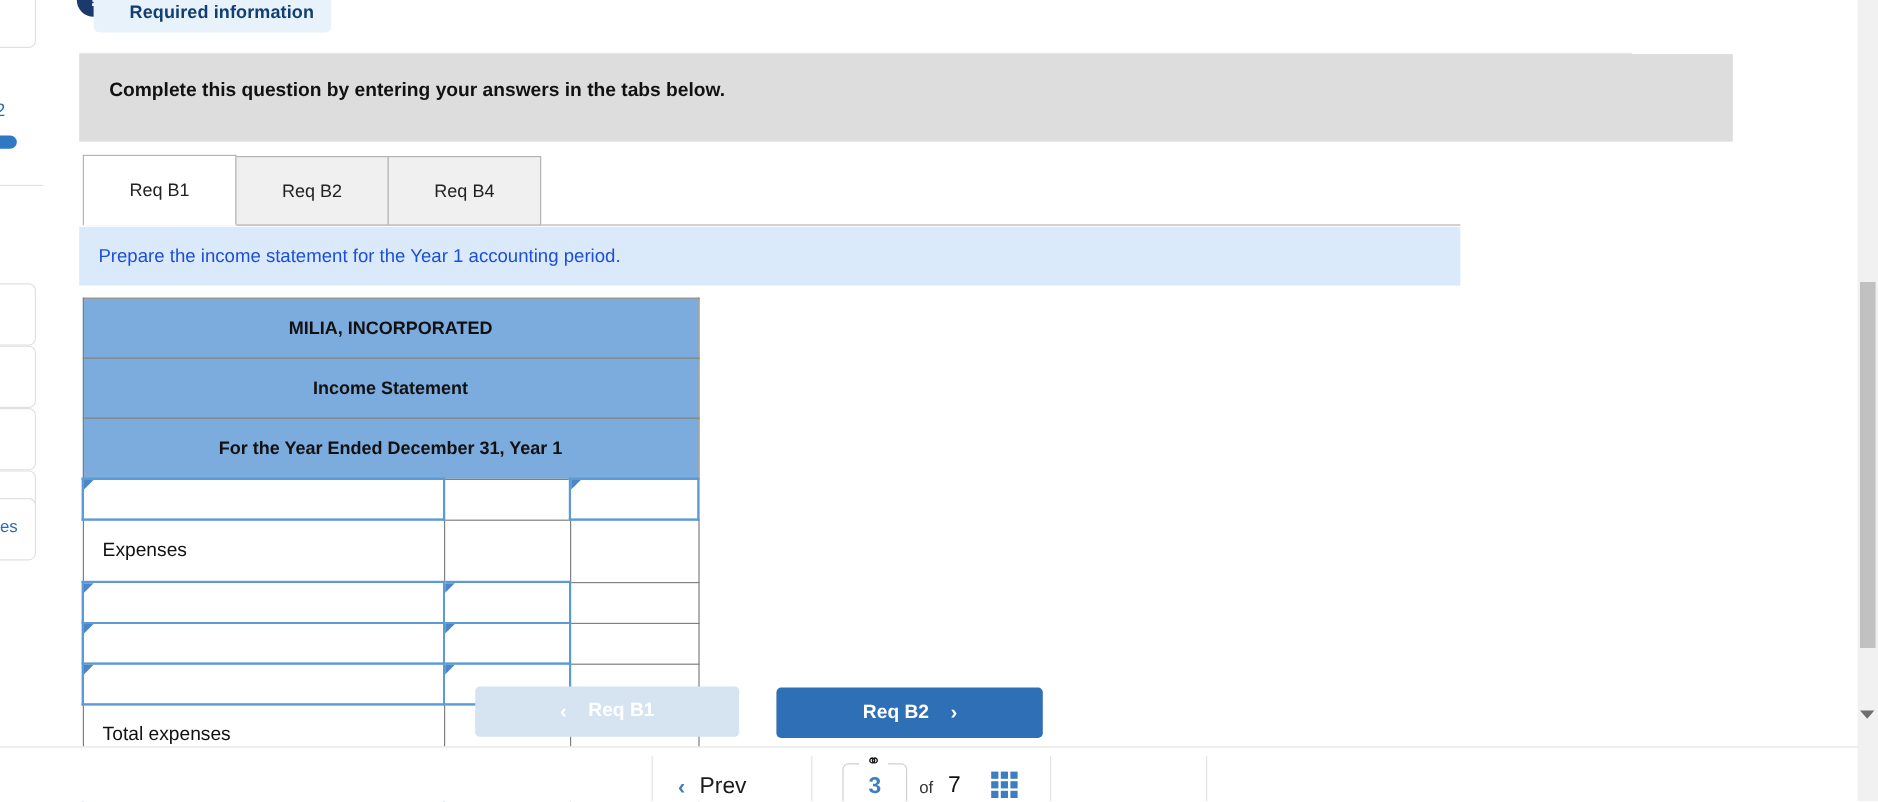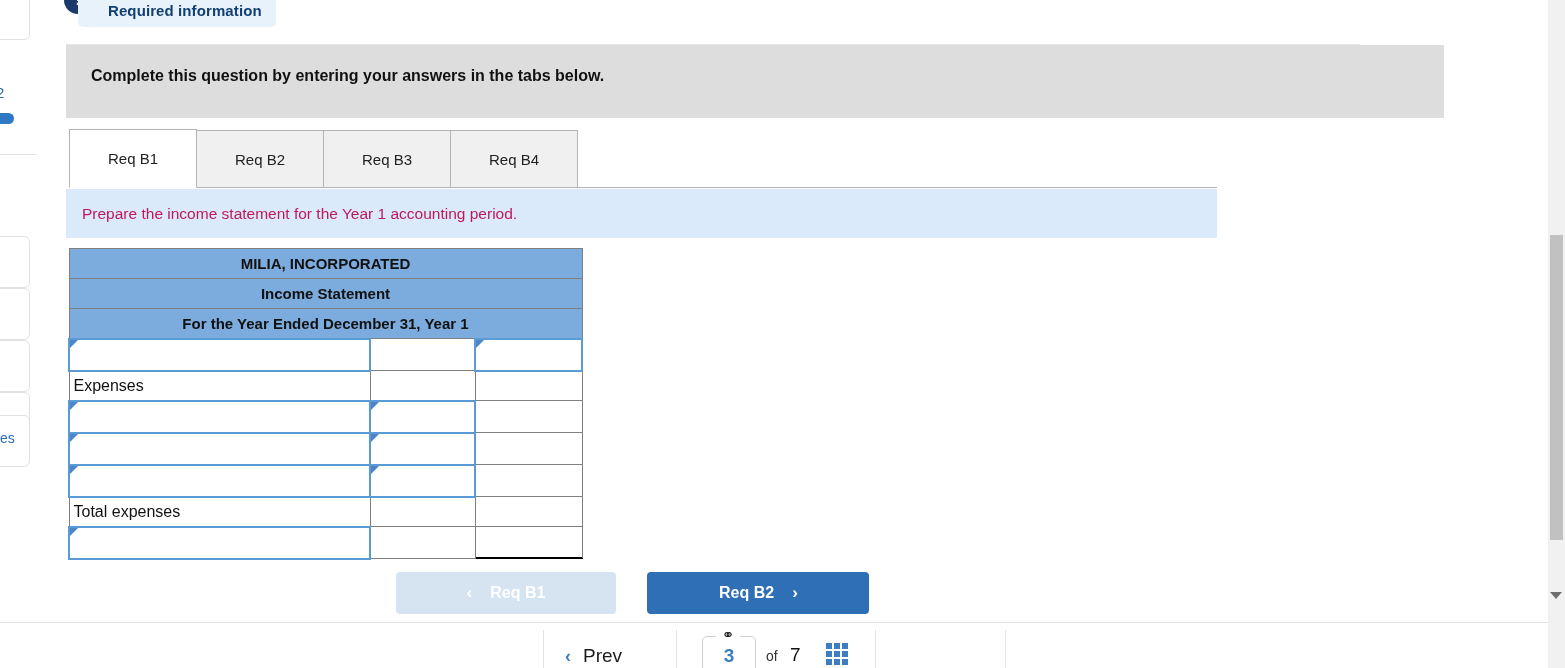--- a/index.html
+++ b/index.html
@@ -95,34 +95,34 @@
     position:absolute; left:69px; top:187px; width:1148px; height:1px;
     background:#b4b4b4;
   }
 
   
   .prompt {
     position:absolute; left:66px; top:189px; width:1151px; height:49px;
     background:#dbeafb; box-sizing:border-box;
   }
   .prompt span {
-    position:absolute; left:16px; top:16px; font-size:15.5px; color:#be185d;
+    position:absolute; left:16px; top:16px; font-size:15.5px; color:#1d4ed8;
   }
 
   
   .is-table {
     position:absolute; left:68px; top:248px;
     border-collapse:collapse;
     font-size:15px; color:#111;
     table-layout:fixed;
   }
   .is-table td {
     border:1px solid #808080;
     height:30px;
-    padding:4px;
+    padding:16px;
     box-sizing:border-box;
     vertical-align:middle;
     margin-left:12px;
   }
   .col-a { width:301px; }
   .col-b { width:105px; }
   .col-c { width:107px; }
 
   .hdr {
     background:#7cabdd;
@@ -267,23 +267,20 @@
 
   <div class="tabs-underline"></div>
   <div class="tabstrip">
     <div class="tab active">
       <span>Req B1</span>
     </div>
     <div class="tab">
       <span>Req B2</span>
     </div>
     <div class="tab">
-      <span>Req B3</span>
-    </div>
-    <div class="tab">
       <span>Req B4</span>
     </div>
   </div>
 
   <div class="prompt">
     <span>Prepare the income statement for the Year 1 accounting period.</span>
   </div>
 
   <table class="is-table">
     <colgroup>

